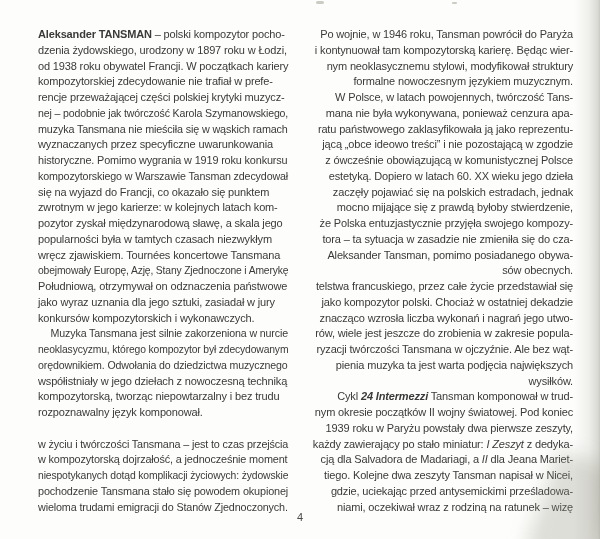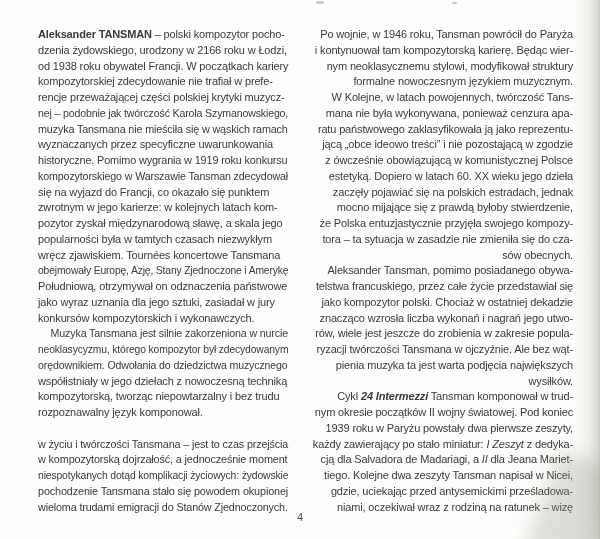--- a/index.html
+++ b/index.html
@@ -59,21 +59,21 @@
 </head>
 <body>
 
 <div class="page">
   <div class="speck speck-1"></div>
   <div class="speck speck-2"></div>
 
   <div class="textblock">
     <div class="col col-left">
         <div class="line"><span class="b">Aleksander TANSMAN</span><span> – polski kompozytor pocho-</span></div>
-        <div class="line"><span>dzenia żydowskiego, urodzony w 2166 roku w Łodzi,</span></div>
+        <div class="line"><span>dzenia żydowskiego, urodzony w 1897 roku w Łodzi,</span></div>
         <div class="line"><span>od 1938 roku obywatel Francji. W początkach kariery</span></div>
         <div class="line"><span>kompozytorskiej zdecydowanie nie trafiał w prefe-</span></div>
         <div class="line"><span>rencje przeważającej części polskiej krytyki muzycz-</span></div>
         <div class="line" style="transform-origin: left top; transform: scaleX(0.961538);"><span>nej – podobnie jak twórczość Karola Szymanowskiego,</span></div>
         <div class="line" style="transform-origin: left top; transform: scaleX(0.980392);"><span>muzyka Tansmana nie mieściła się w wąskich ramach</span></div>
         <div class="line"><span>wyznaczanych przez specyficzne uwarunkowania</span></div>
         <div class="line" style="transform-origin: left top; transform: scaleX(0.988142);"><span>historyczne. Pomimo wygrania w 1919 roku konkursu</span></div>
         <div class="line" style="transform-origin: left top; transform: scaleX(0.972763);"><span>kompozytorskiego w Warszawie Tansman zdecydował</span></div>
         <div class="line"><span>się na wyjazd do Francji, co okazało się punktem</span></div>
         <div class="line"><span>zwrotnym w jego karierze: w kolejnych latach kom-</span></div>
@@ -95,32 +95,32 @@
         <div class="line" style="transform-origin: left top; transform: scaleX(0.988142);"><span>w kompozytorską dojrzałość, a jednocześnie moment</span></div>
         <div class="line" style="transform-origin: left top; transform: scaleX(0.943396);"><span>niespotykanych dotąd komplikacji życiowych: żydowskie</span></div>
         <div class="line" style="transform-origin: left top; transform: scaleX(0.988142);"><span>pochodzenie Tansmana stało się powodem okupionej</span></div>
         <div class="line" style="transform-origin: left top; transform: scaleX(0.980392);"><span>wieloma trudami emigracji do Stanów Zjednoczonych.</span></div>
       </div>
     <div class="col col-right">
         <div class="line"><span>Po wojnie, w 1946 roku, Tansman powrócił do Paryża</span></div>
         <div class="line"><span>i kontynuował tam kompozytorską karierę. Będąc wier-</span></div>
         <div class="line"><span>nym neoklasycznemu stylowi, modyfikował struktury</span></div>
         <div class="line last"><span>formalne nowoczesnym językiem muzycznym.</span></div>
-        <div class="line"><span class="indent-spacer"></span><span>W Kolejne, w latach powojennych, twórczość Tans-</span></div>
+        <div class="line"><span class="indent-spacer"></span><span>W Polsce, w latach powojennych, twórczość Tans-</span></div>
         <div class="line"><span>mana nie była wykonywana, ponieważ cenzura apa-</span></div>
         <div class="line"><span>ratu państwowego zaklasyfikowała ją jako reprezentu-</span></div>
         <div class="line"><span>jącą „obce ideowo treści” i nie pozostającą w zgodzie</span></div>
         <div class="line"><span>z ówcześnie obowiązującą w komunistycznej Polsce</span></div>
         <div class="line"><span>estetyką. Dopiero w latach 60. XX wieku jego dzieła</span></div>
         <div class="line"><span>zaczęły pojawiać się na polskich estradach, jednak</span></div>
         <div class="line"><span>mocno mijające się z prawdą byłoby stwierdzenie,</span></div>
         <div class="line"><span>że Polska entuzjastycznie przyjęła swojego kompozy-</span></div>
         <div class="line"><span>tora – ta sytuacja w zasadzie nie zmieniła się do cza-</span></div>
+        <div class="line"><span class="indent-spacer"></span><span>Aleksander Tansman, pomimo posiadanego obywa-</span></div>
         <div class="line last"><span>sów obecnych.</span></div>
-        <div class="line"><span class="indent-spacer"></span><span>Aleksander Tansman, pomimo posiadanego obywa-</span></div>
         <div class="line"><span>telstwa francuskiego, przez całe życie przedstawiał się</span></div>
         <div class="line"><span>jako kompozytor polski. Chociaż w ostatniej dekadzie</span></div>
         <div class="line"><span>znacząco wzrosła liczba wykonań i nagrań jego utwo-</span></div>
         <div class="line"><span>rów, wiele jest jeszcze do zrobienia w zakresie popula-</span></div>
         <div class="line"><span>ryzacji twórczości Tansmana w ojczyźnie. Ale bez wąt-</span></div>
         <div class="line"><span>pienia muzyka ta jest warta podjęcia największych</span></div>
         <div class="line last"><span>wysiłków.</span></div>
         <div class="line"><span class="indent-spacer"></span><span>Cykl </span><span class="bi">24 Intermezzi</span><span> Tansman komponował w trud-</span></div>
         <div class="line"><span>nym okresie początków II wojny światowej. Pod koniec</span></div>
         <div class="line"><span>1939 roku w Paryżu powstały dwa pierwsze zeszyty,</span></div>

